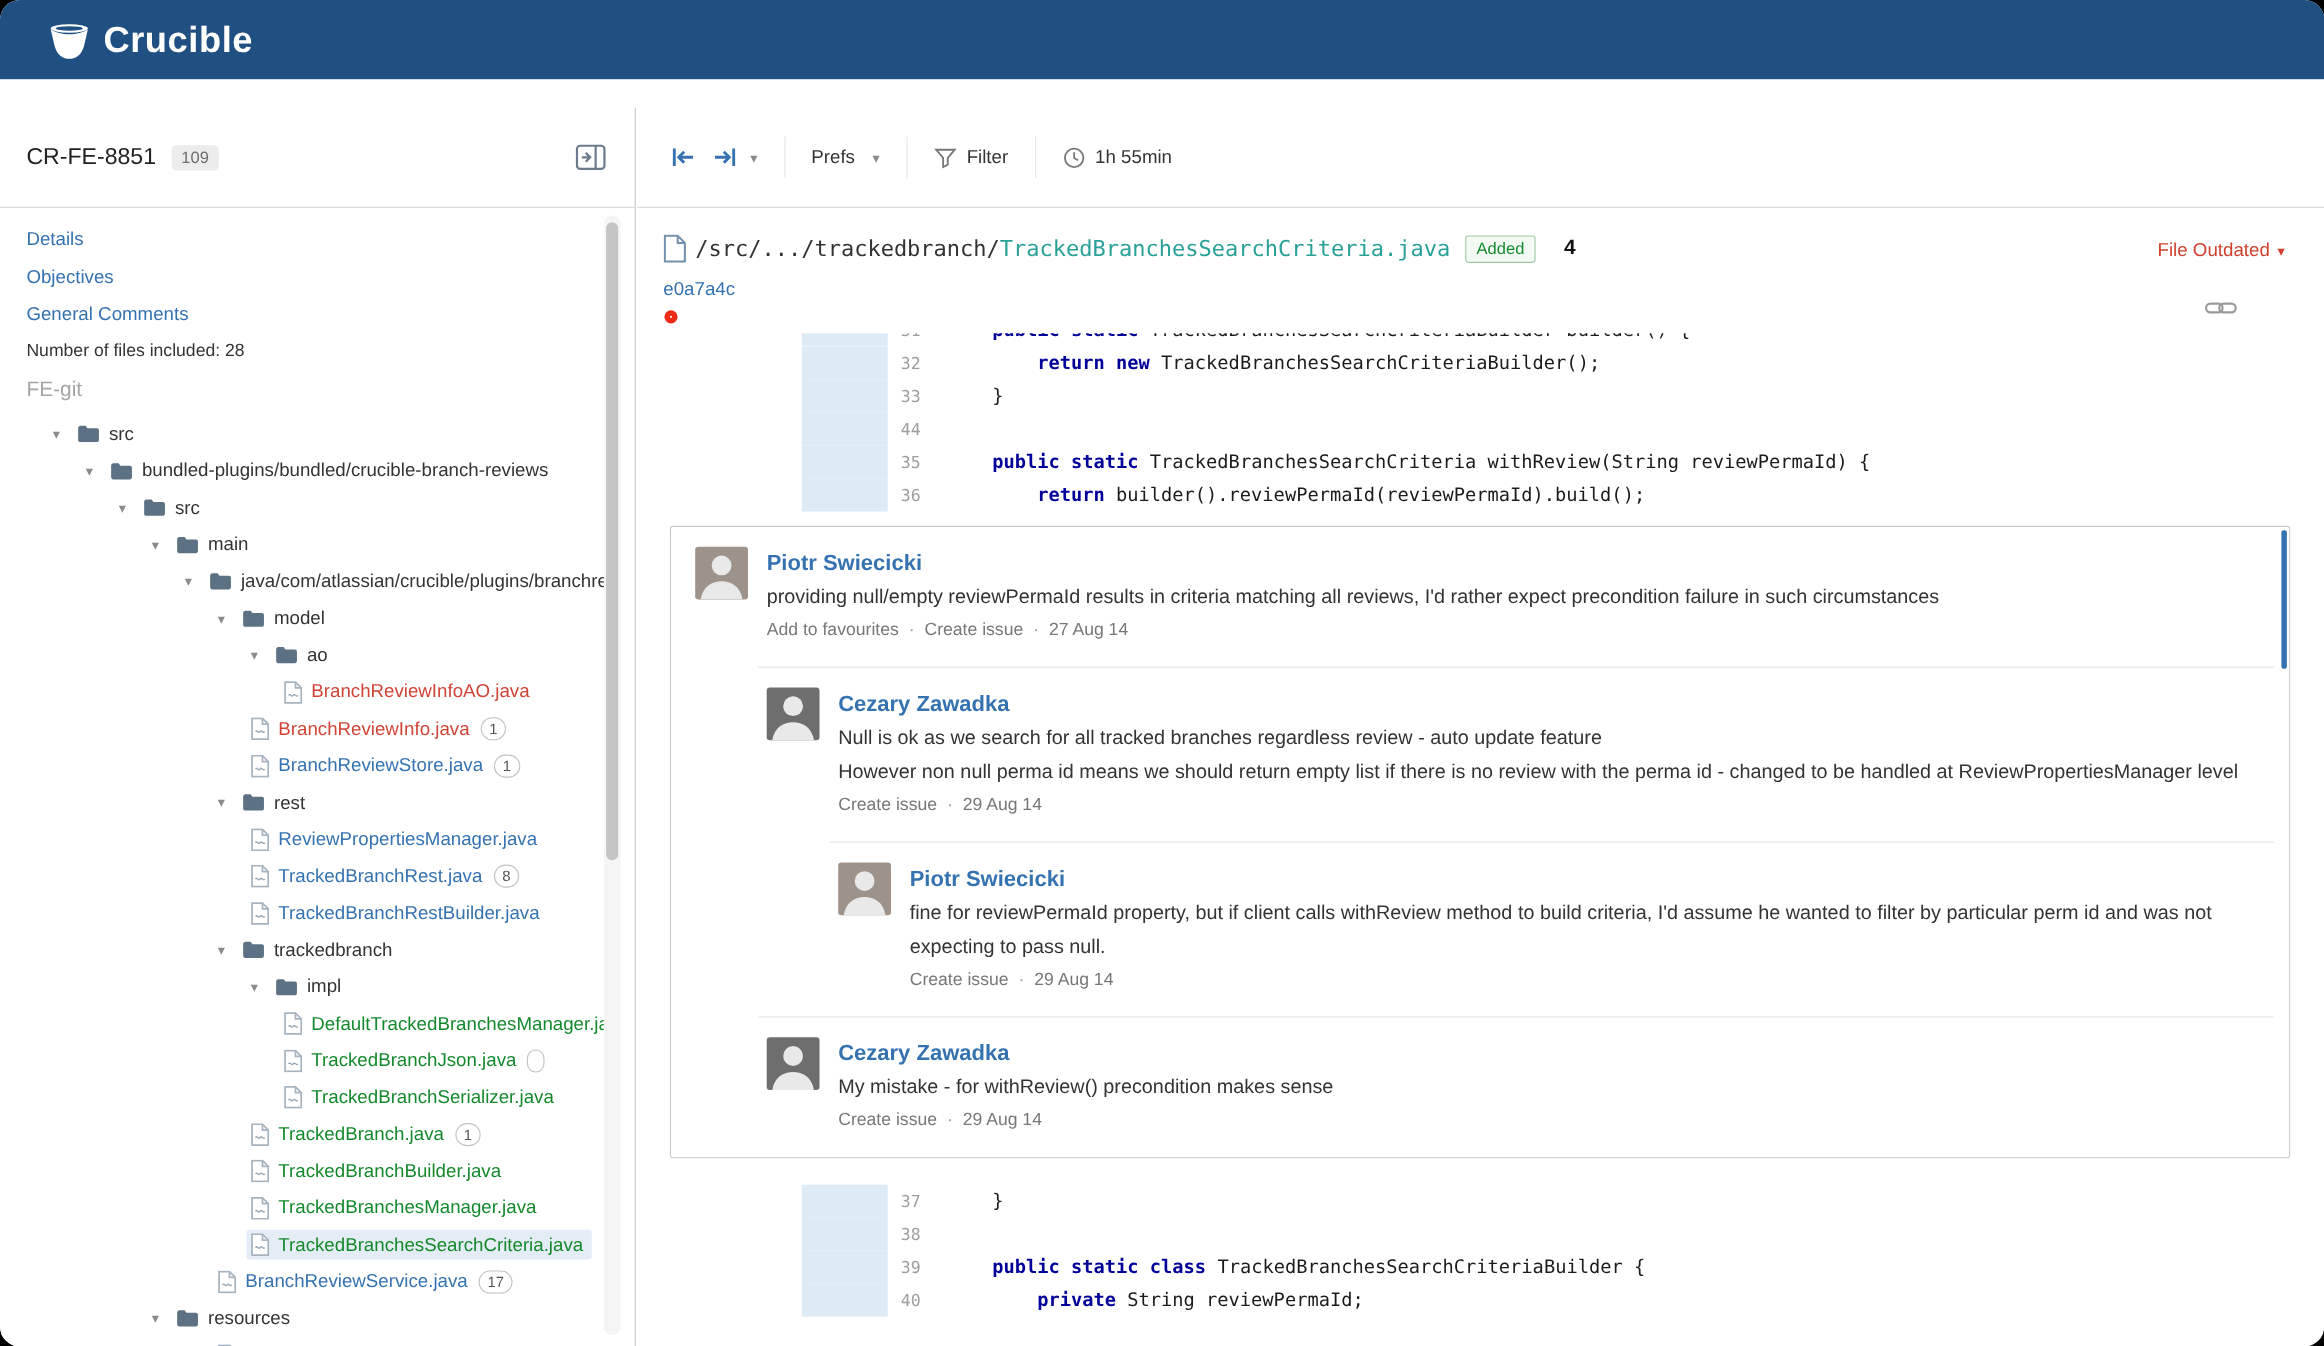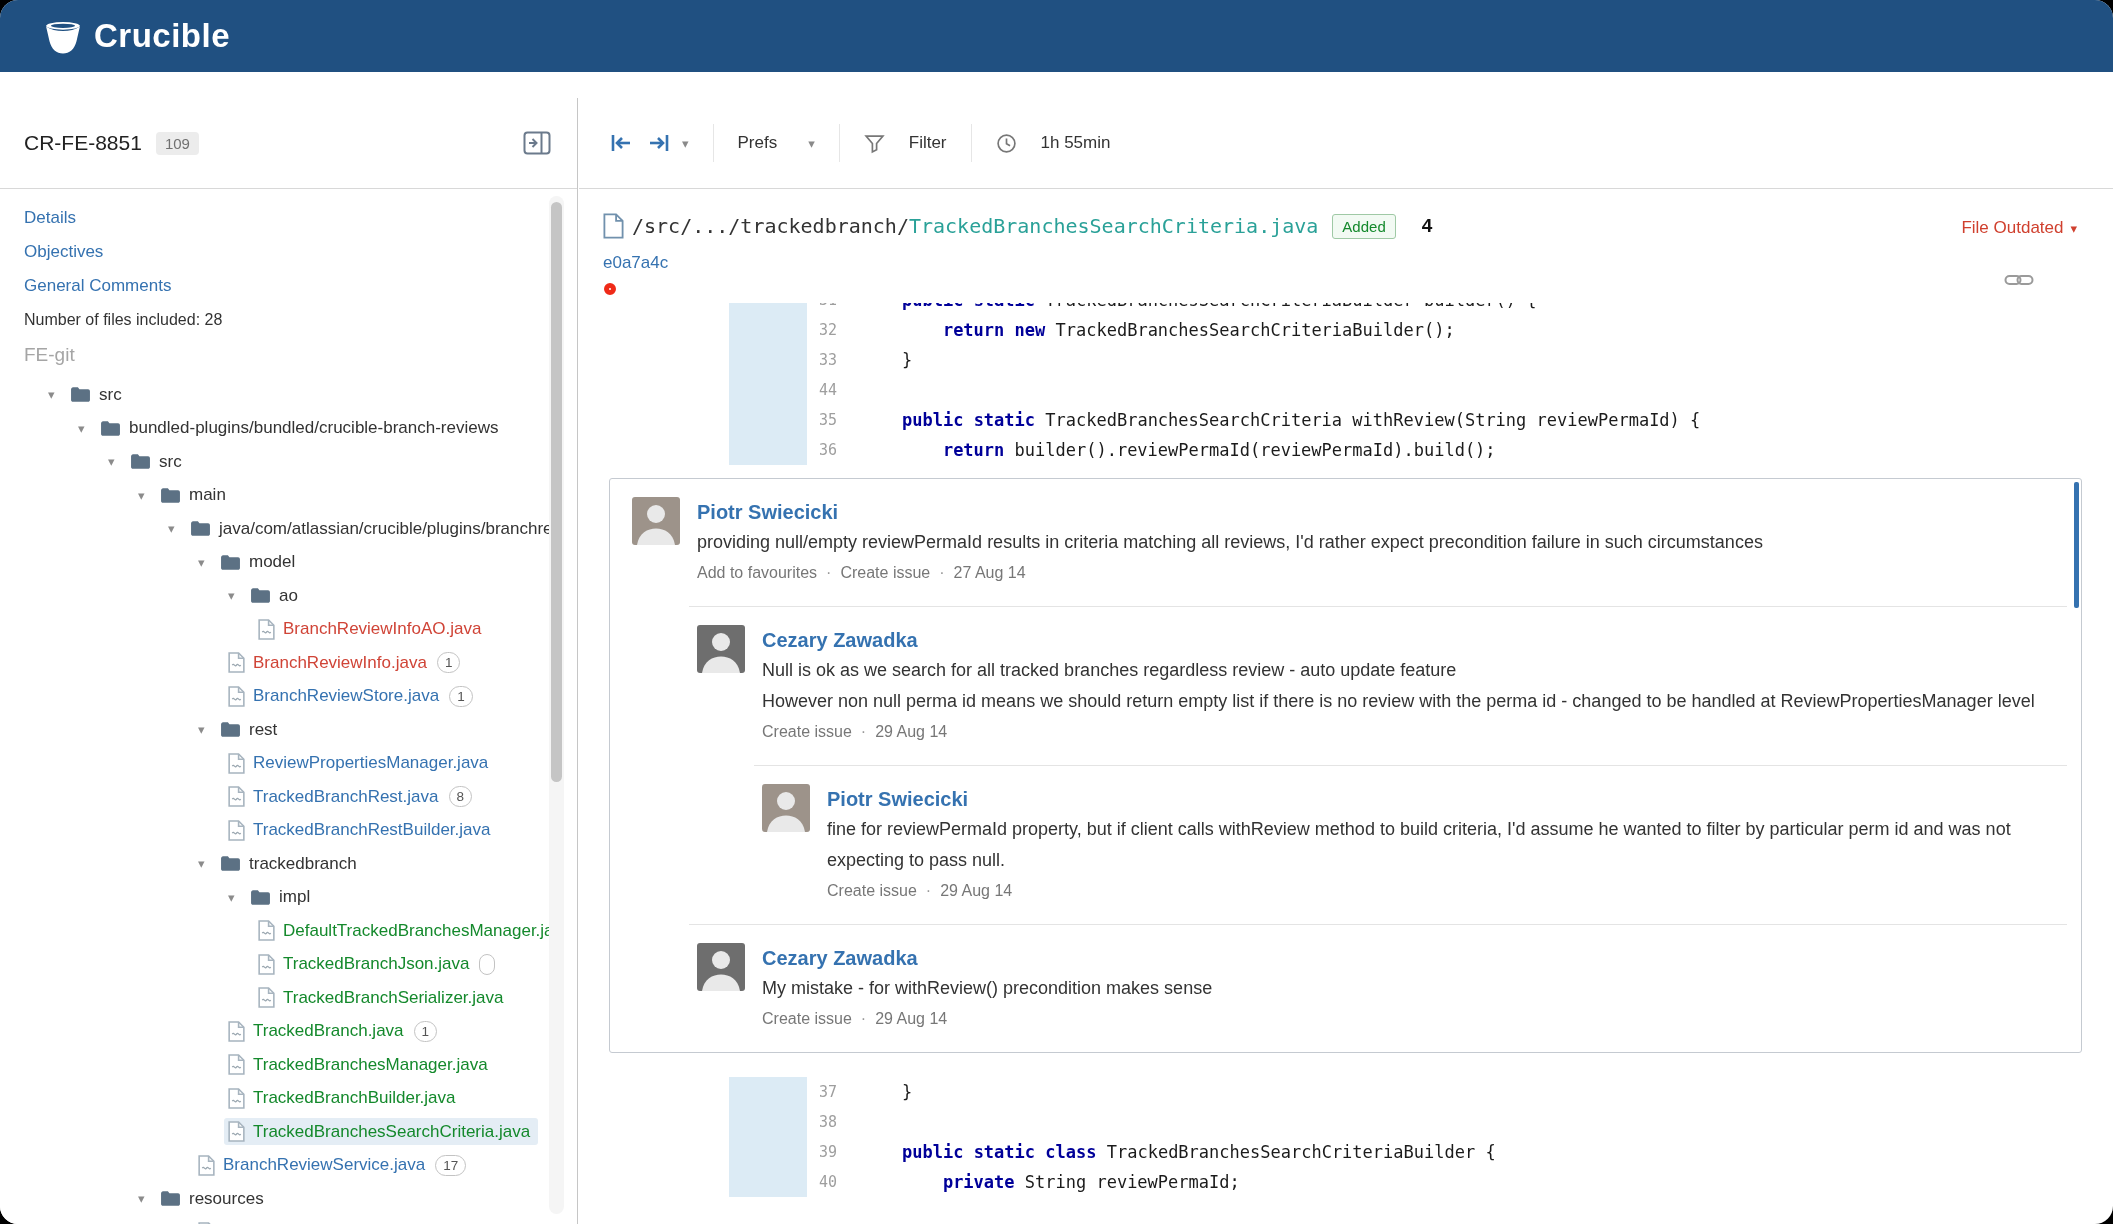--- a/index.html
+++ b/index.html
@@ -37,21 +37,21 @@
     padding:0 7px;font-size:13.5px;color:#555;background:#fff;height:21px;line-height:20px;display:inline-block;}
   .sb-track{position:absolute;right:13px;top:98px;bottom:10px;width:15px;background:#f5f5f5;border-radius:8px;}
   .sb-thumb{position:absolute;right:15px;top:104px;width:11px;height:580px;background:#c5c5c5;border-radius:6px;cursor:pointer;}
 
   
   .main{position:absolute;left:579px;top:98px;right:0;bottom:0;overflow:hidden;}
   .m-toolbar{height:91px;border-bottom:1px solid #d8d8d8;display:flex;align-items:center;padding-left:26px;}
   .tb-btn{display:flex;align-items:center;cursor:pointer;padding:4px;}
   .caret{color:#8a8a8a;font-size:13px;margin-left:7px;}
   .caret.red{color:var(--outdated);}
-  .tb-item{display:flex;align-items:center;font-size:17px;color:#333;cursor:pointer;gap:24px;}
+  .tb-item{display:flex;align-items:center;font-size:17px;color:#333;cursor:pointer;gap:9px;}
   .tb-sep{width:1px;height:38px;background:#e6e6e6;margin:0 24px;}
   .m-scroll{position:absolute;top:91px;left:0;right:0;bottom:0;overflow:hidden;}
 
   
   .file-bar{display:flex;align-items:center;padding:18px 36px 0 24px;height:56px;}
   .doc-icon{display:flex;margin-right:8px;}
   .file-path{font-family:"DejaVu Sans Mono",monospace;font-size:20px;color:#333;}
   .path-name{color:var(--filename);}
   .added-badge{margin-left:14px;border:1px solid #9fc9a5;background:#f2faf3;color:var(--added);
     font-size:15px;border-radius:3px;padding:3px 9px;}
@@ -365,33 +365,33 @@
         </div>
         <div class="tree-row" style="padding-left: 228px;">
           <span class="tree-inner">
             <span class="tree-icon">
               <svg width="17" height="21" viewBox="0 0 16 20">
                 <path d="M1 1h9l5 5v13H1z" fill="#fff" stroke="#a7b4bf" stroke-width="1.5"></path>
                 <path d="M10 1v5h5" fill="none" stroke="#a7b4bf" stroke-width="1.5"></path>
                 <path d="M4 12.5c1.5-2.2 2.5 2.2 4 0s2.5 2.2 4 0" fill="none" stroke="#9aa7b0" stroke-width="1.2"></path>
               </svg>
             </span>
+            <span class="tree-label c-green">TrackedBranchBuilder.java</span>
+          </span>
+        </div>
+        <div class="tree-row" style="padding-left: 228px;">
+          <span class="tree-inner">
+            <span class="tree-icon">
+              <svg width="17" height="21" viewBox="0 0 16 20">
+                <path d="M1 1h9l5 5v13H1z" fill="#fff" stroke="#a7b4bf" stroke-width="1.5"></path>
+                <path d="M10 1v5h5" fill="none" stroke="#a7b4bf" stroke-width="1.5"></path>
+                <path d="M4 12.5c1.5-2.2 2.5 2.2 4 0s2.5 2.2 4 0" fill="none" stroke="#9aa7b0" stroke-width="1.2"></path>
+              </svg>
+            </span>
             <span class="tree-label c-green">TrackedBranchesManager.java</span>
-          </span>
-        </div>
-        <div class="tree-row" style="padding-left: 228px;">
-          <span class="tree-inner">
-            <span class="tree-icon">
-              <svg width="17" height="21" viewBox="0 0 16 20">
-                <path d="M1 1h9l5 5v13H1z" fill="#fff" stroke="#a7b4bf" stroke-width="1.5"></path>
-                <path d="M10 1v5h5" fill="none" stroke="#a7b4bf" stroke-width="1.5"></path>
-                <path d="M4 12.5c1.5-2.2 2.5 2.2 4 0s2.5 2.2 4 0" fill="none" stroke="#9aa7b0" stroke-width="1.2"></path>
-              </svg>
-            </span>
-            <span class="tree-label c-green">TrackedBranchBuilder.java</span>
           </span>
         </div>
         <div class="tree-row selected" style="padding-left: 228px;">
           <span class="tree-inner">
             <span class="tree-icon">
               <svg width="17" height="21" viewBox="0 0 16 20">
                 <path d="M1 1h9l5 5v13H1z" fill="#fff" stroke="#a7b4bf" stroke-width="1.5"></path>
                 <path d="M10 1v5h5" fill="none" stroke="#a7b4bf" stroke-width="1.5"></path>
                 <path d="M4 12.5c1.5-2.2 2.5 2.2 4 0s2.5 2.2 4 0" fill="none" stroke="#9aa7b0" stroke-width="1.2"></path>
               </svg>

